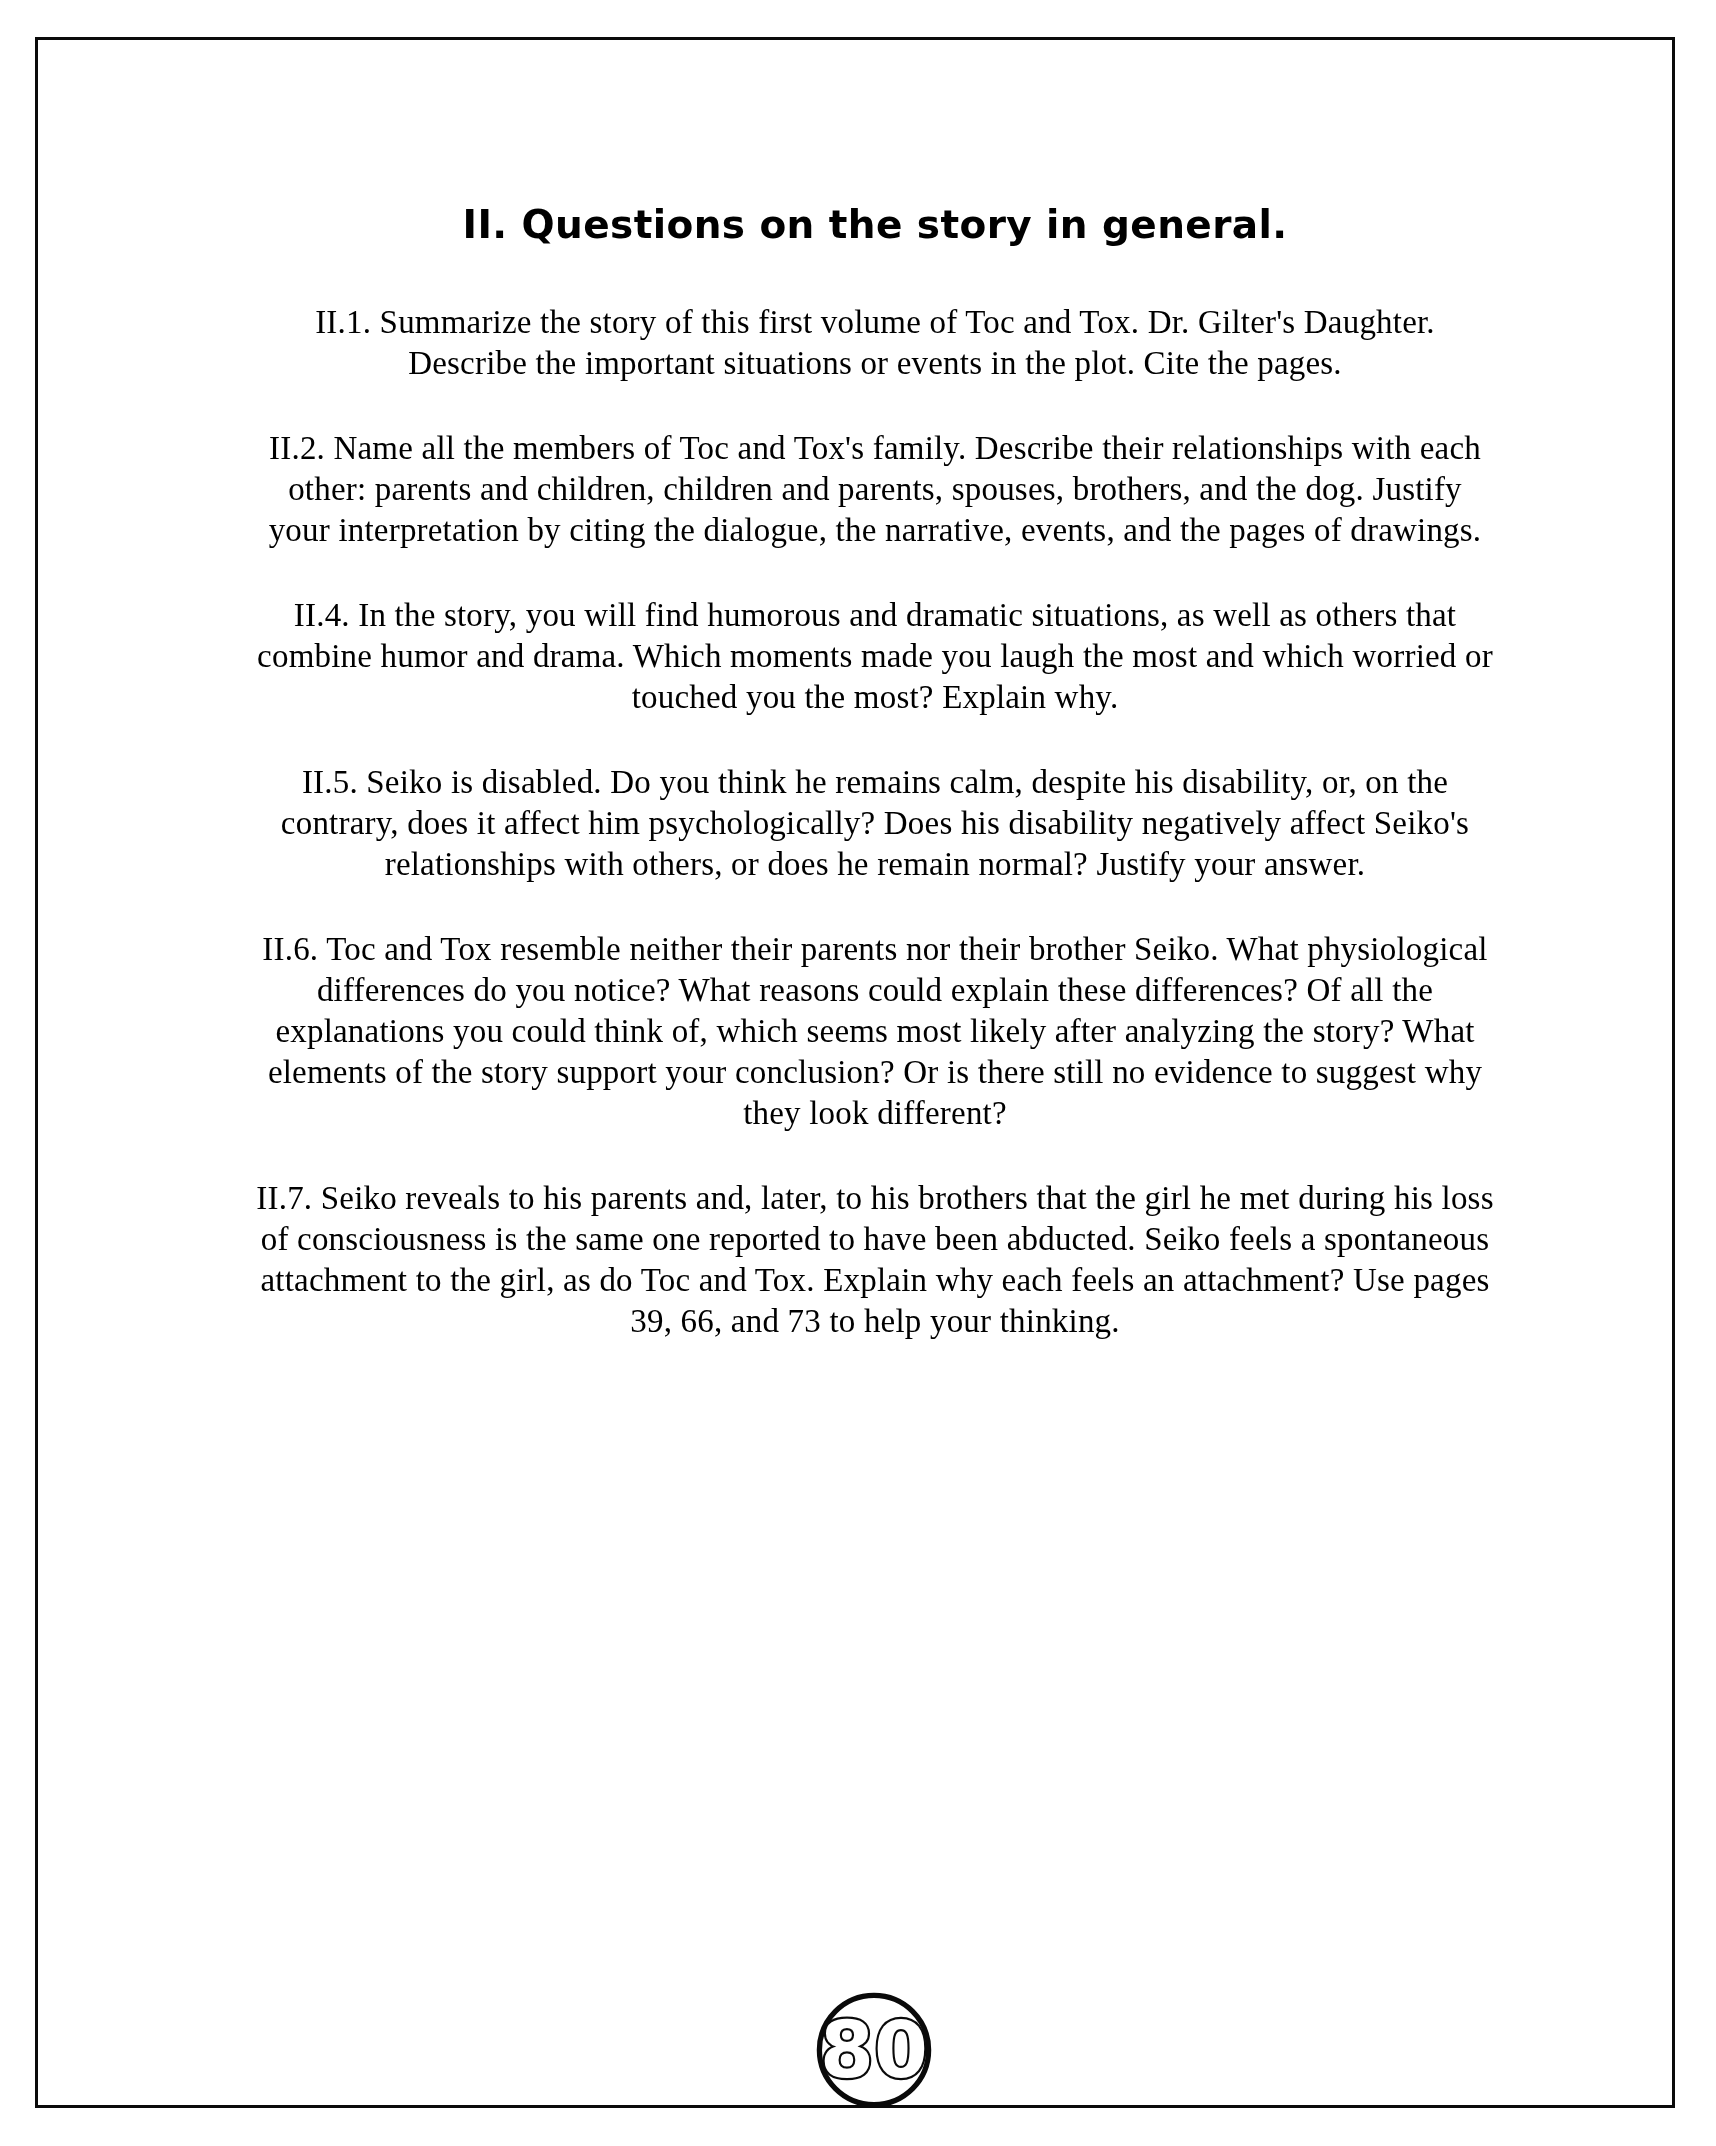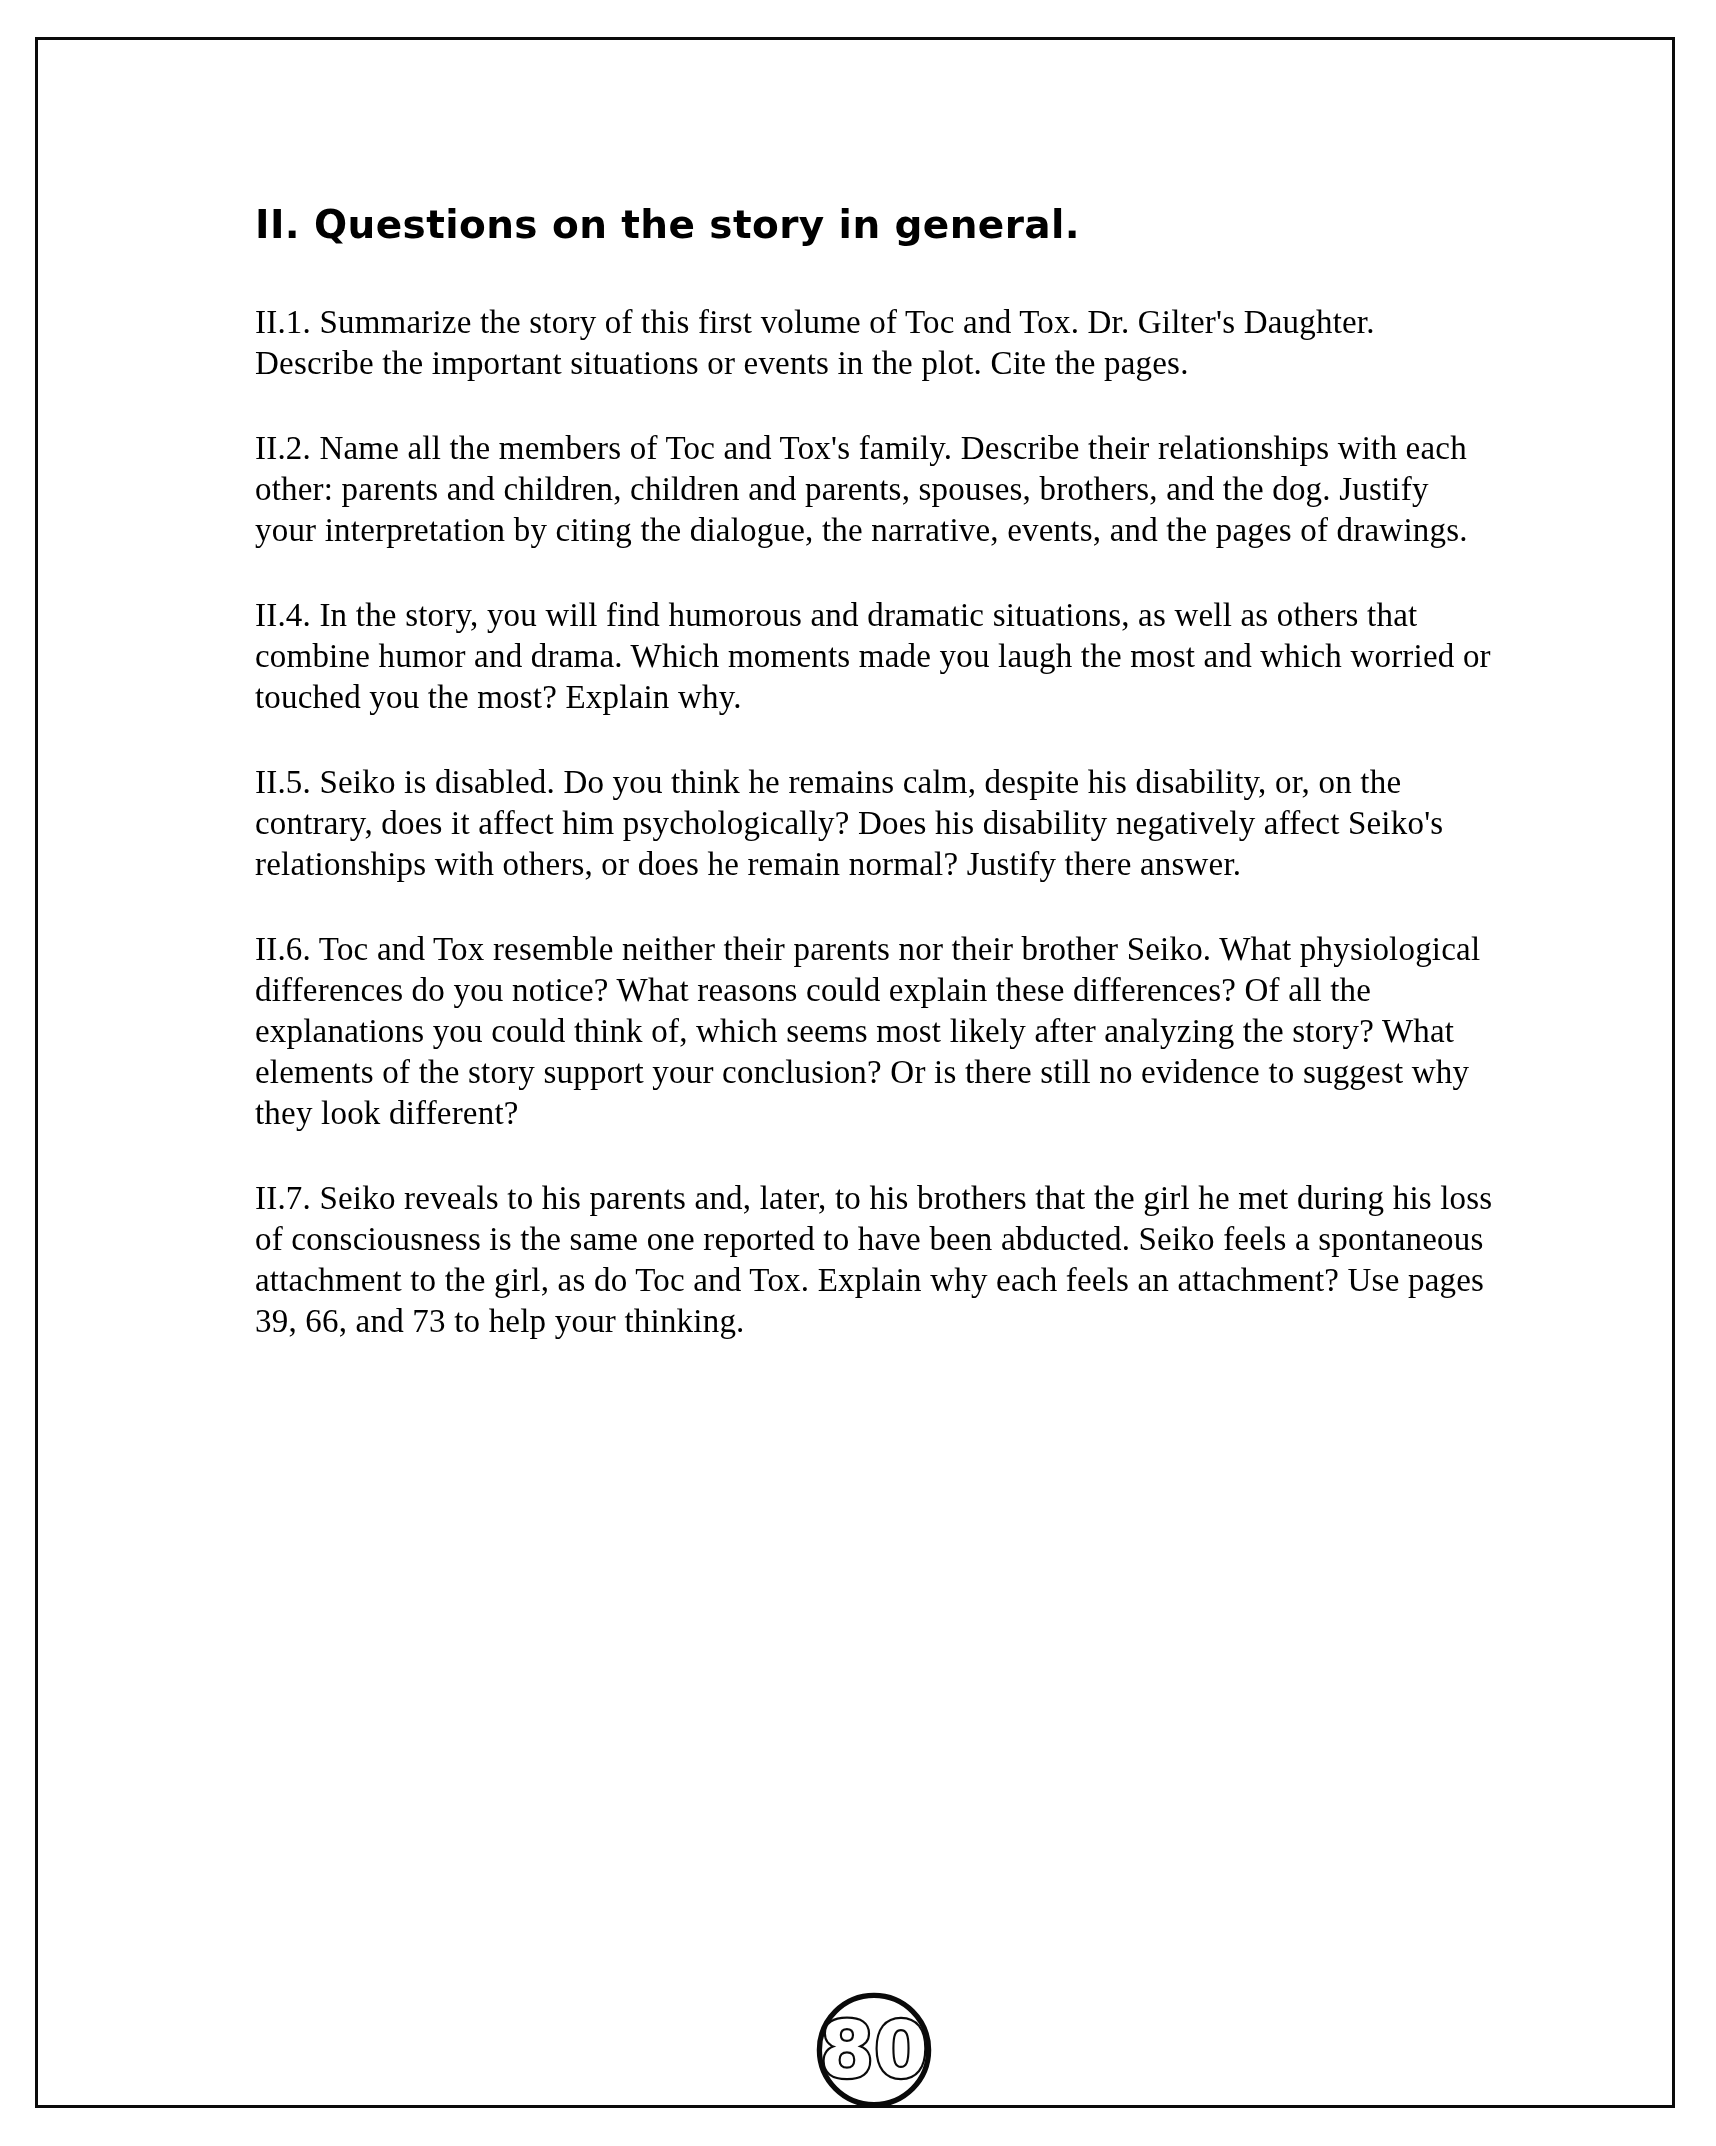--- a/index.html
+++ b/index.html
@@ -20,20 +20,21 @@
     height: 2071px;
     border: 3.5px solid #0a0a0a;
     box-sizing: border-box;
     background: #ffffff;
   }
   .content {
     position: absolute;
     left: 217px;
     top: 164px;
     width: 1240px;
+    text-align: center;
   }
   .section-heading {
     font-size: 39px;
     line-height: 42px;
     font-weight: 900;
     letter-spacing: 0.4px;
     margin: 0 0 56px 0;
     font-family: "DejaVu Sans", "Liberation Sans", sans-serif;
   }
   .question {
@@ -66,21 +67,21 @@
 </style>
 </head>
 <body>
 
 <div class="page-frame">
   <div class="content">
     <h2 class="section-heading">II. Questions on the story in general.</h2>
     <p class="question">II.1. Summarize the story of this first volume of Toc and Tox. Dr. Gilter's Daughter. Describe the important situations or events in the plot. Cite the pages.</p>
     <p class="question">II.2. Name all the members of Toc and Tox's family. Describe their relationships with each other: parents and children, children and parents, spouses, brothers, and the dog. Justify your interpretation by citing the dialogue, the narrative, events, and the pages of drawings.</p>
     <p class="question">II.4. In the story, you will find humorous and dramatic situations, as well as others that combine humor and drama. Which moments made you laugh the most and which worried or touched you the most? Explain why.</p>
-    <p class="question">II.5. Seiko is disabled. Do you think he remains calm, despite his disability, or, on the contrary, does it affect him psychologically? Does his disability negatively affect Seiko's relationships with others, or does he remain normal? Justify there answer.</p>
+    <p class="question">II.5. Seiko is disabled. Do you think he remains calm, despite his disability, or, on the contrary, does it affect him psychologically? Does his disability negatively affect Seiko's relationships with others, or does he remain normal? Justify your answer.</p>
     <p class="question">II.6. Toc and Tox resemble neither their parents nor their brother Seiko. What physiological differences do you notice? What reasons could explain these differences? Of all the explanations you could think of, which seems most likely after analyzing the story? What elements of the story support your conclusion? Or is there still no evidence to suggest why they look different?</p>
     <p class="question">II.7. Seiko reveals to his parents and, later, to his brothers that the girl he met during his loss of consciousness is the same one reported to have been abducted. Seiko feels a spontaneous attachment to the girl, as do Toc and Tox. Explain why each feels an attachment? Use pages 39, 66, and 73 to help your thinking.</p>
   </div>
 
   <div class="page-badge">
     <svg viewBox="0 0 134 134" xmlns="http://www.w3.org/2000/svg">
       <circle cx="67" cy="67" r="62" fill="#ffffff" stroke="#0a0a0a" stroke-width="6"></circle>
       <text x="67" y="98" text-anchor="middle" class="badge-number" fill="#ffffff" stroke="#0a0a0a" stroke-width="5">80</text>
     </svg>
   </div>

